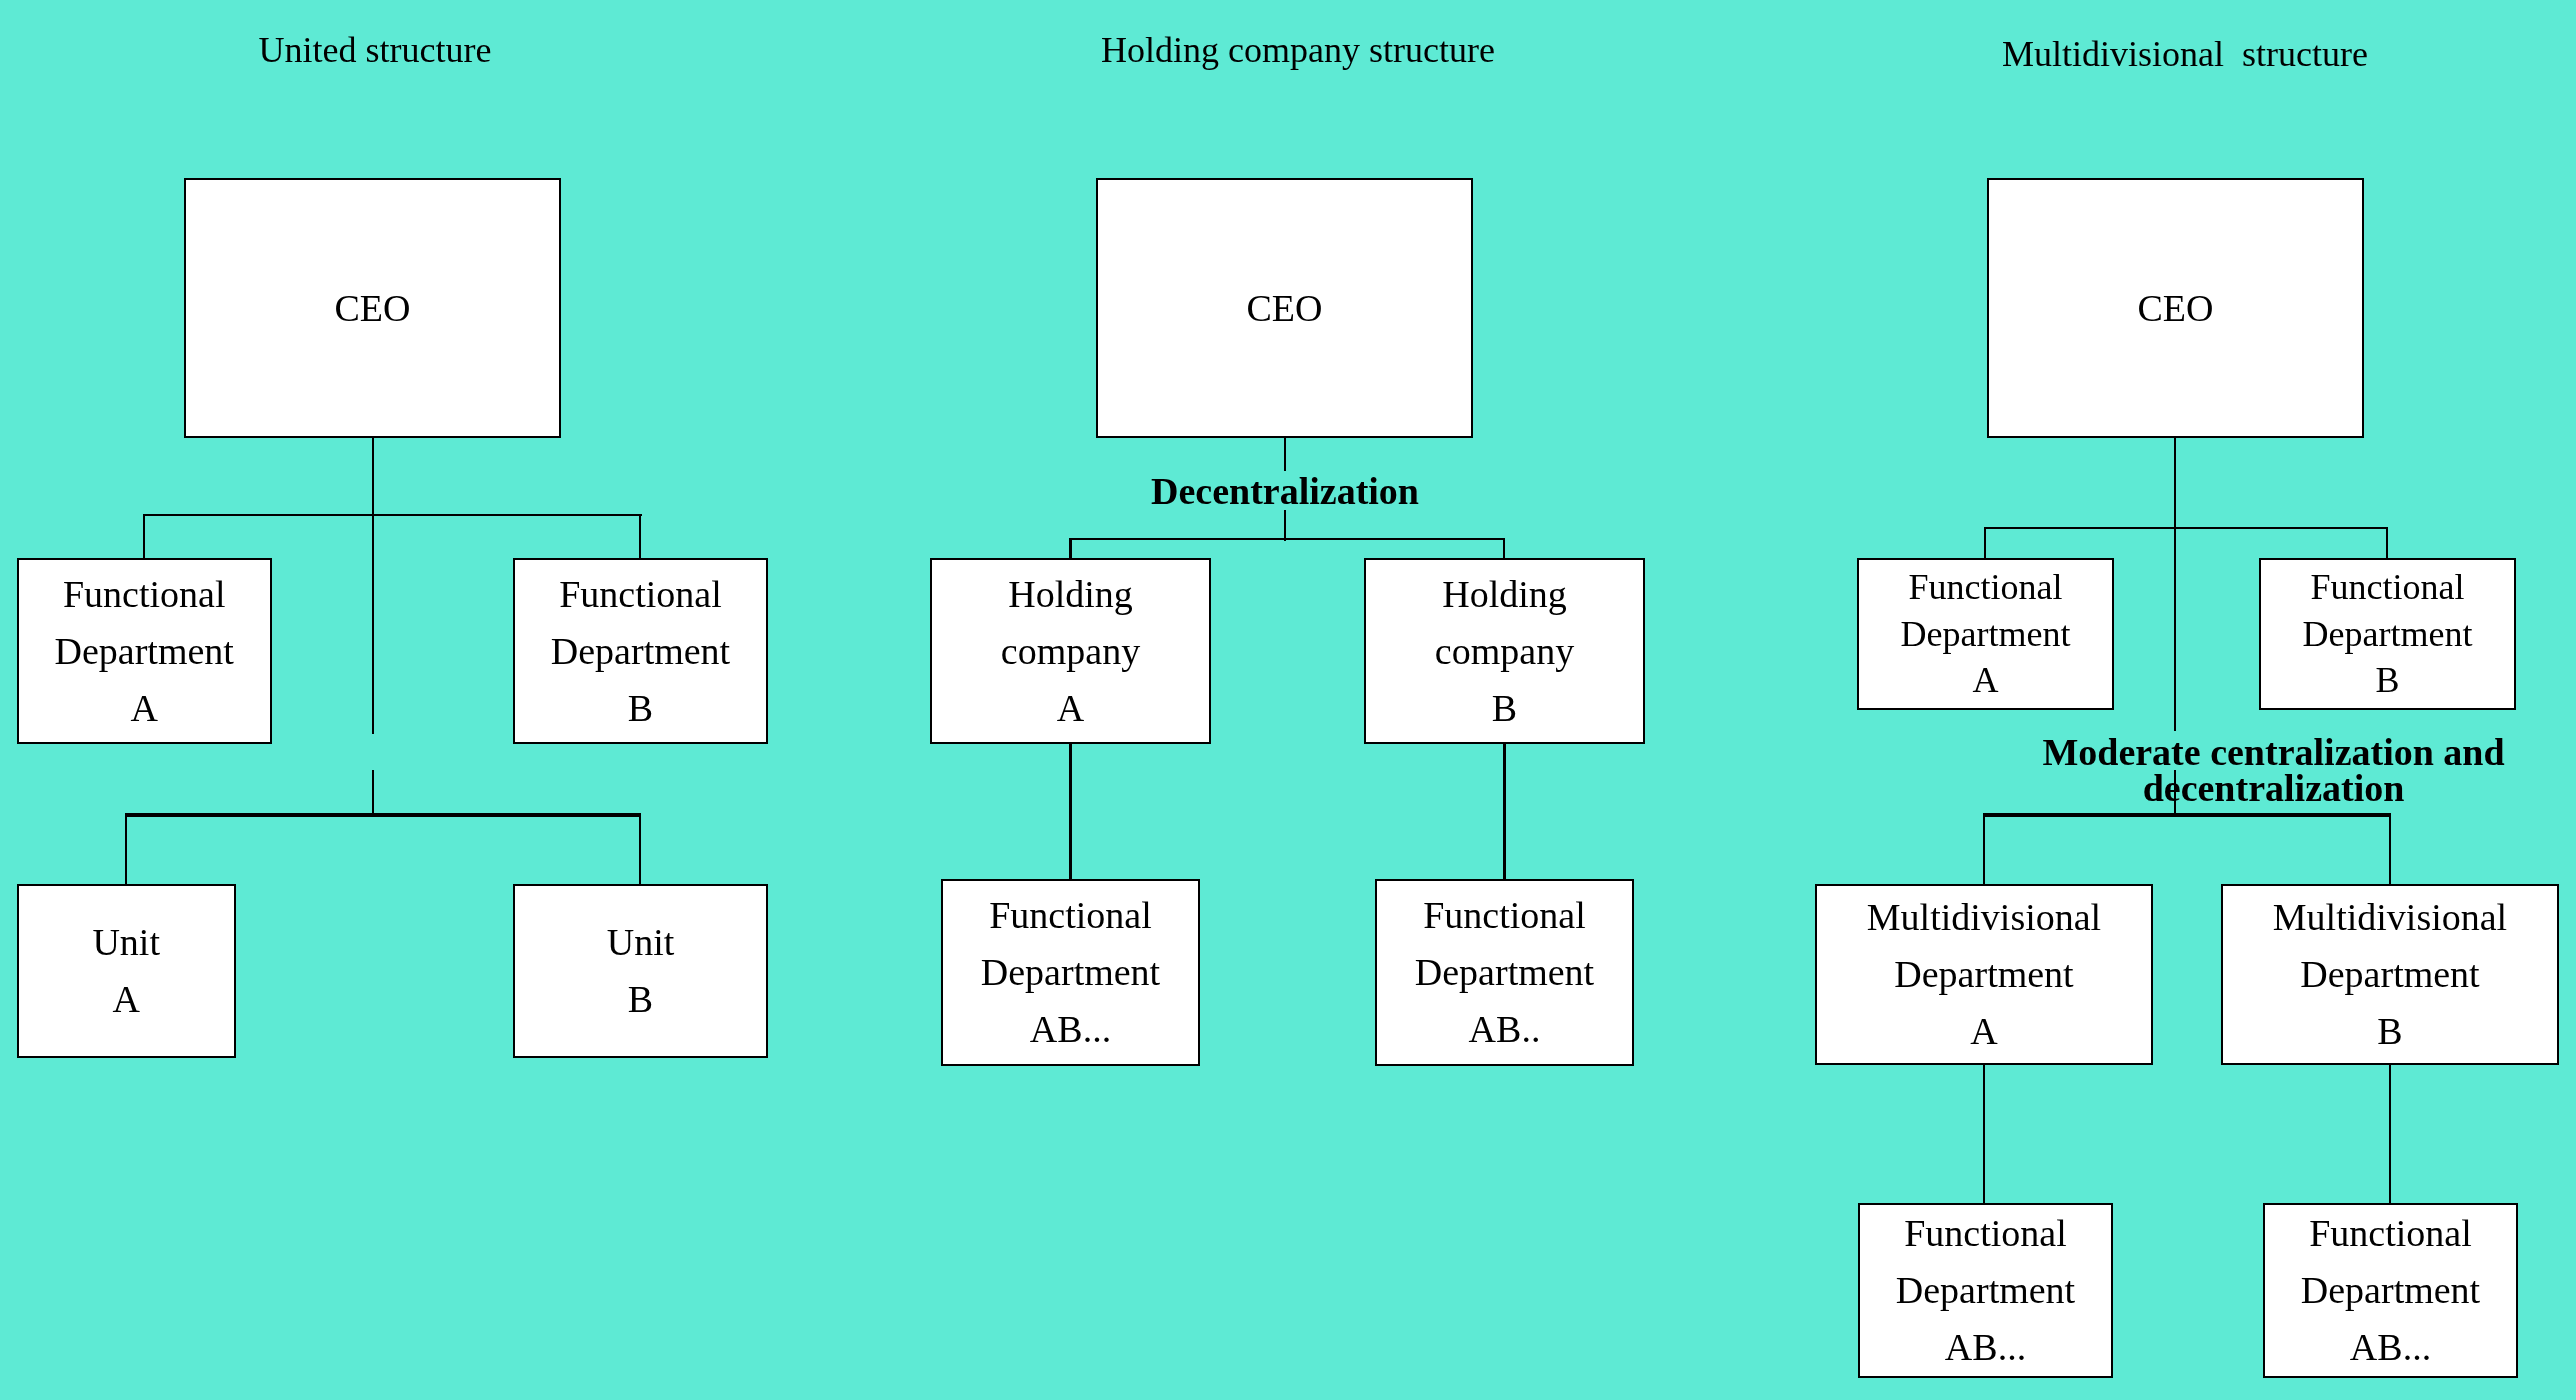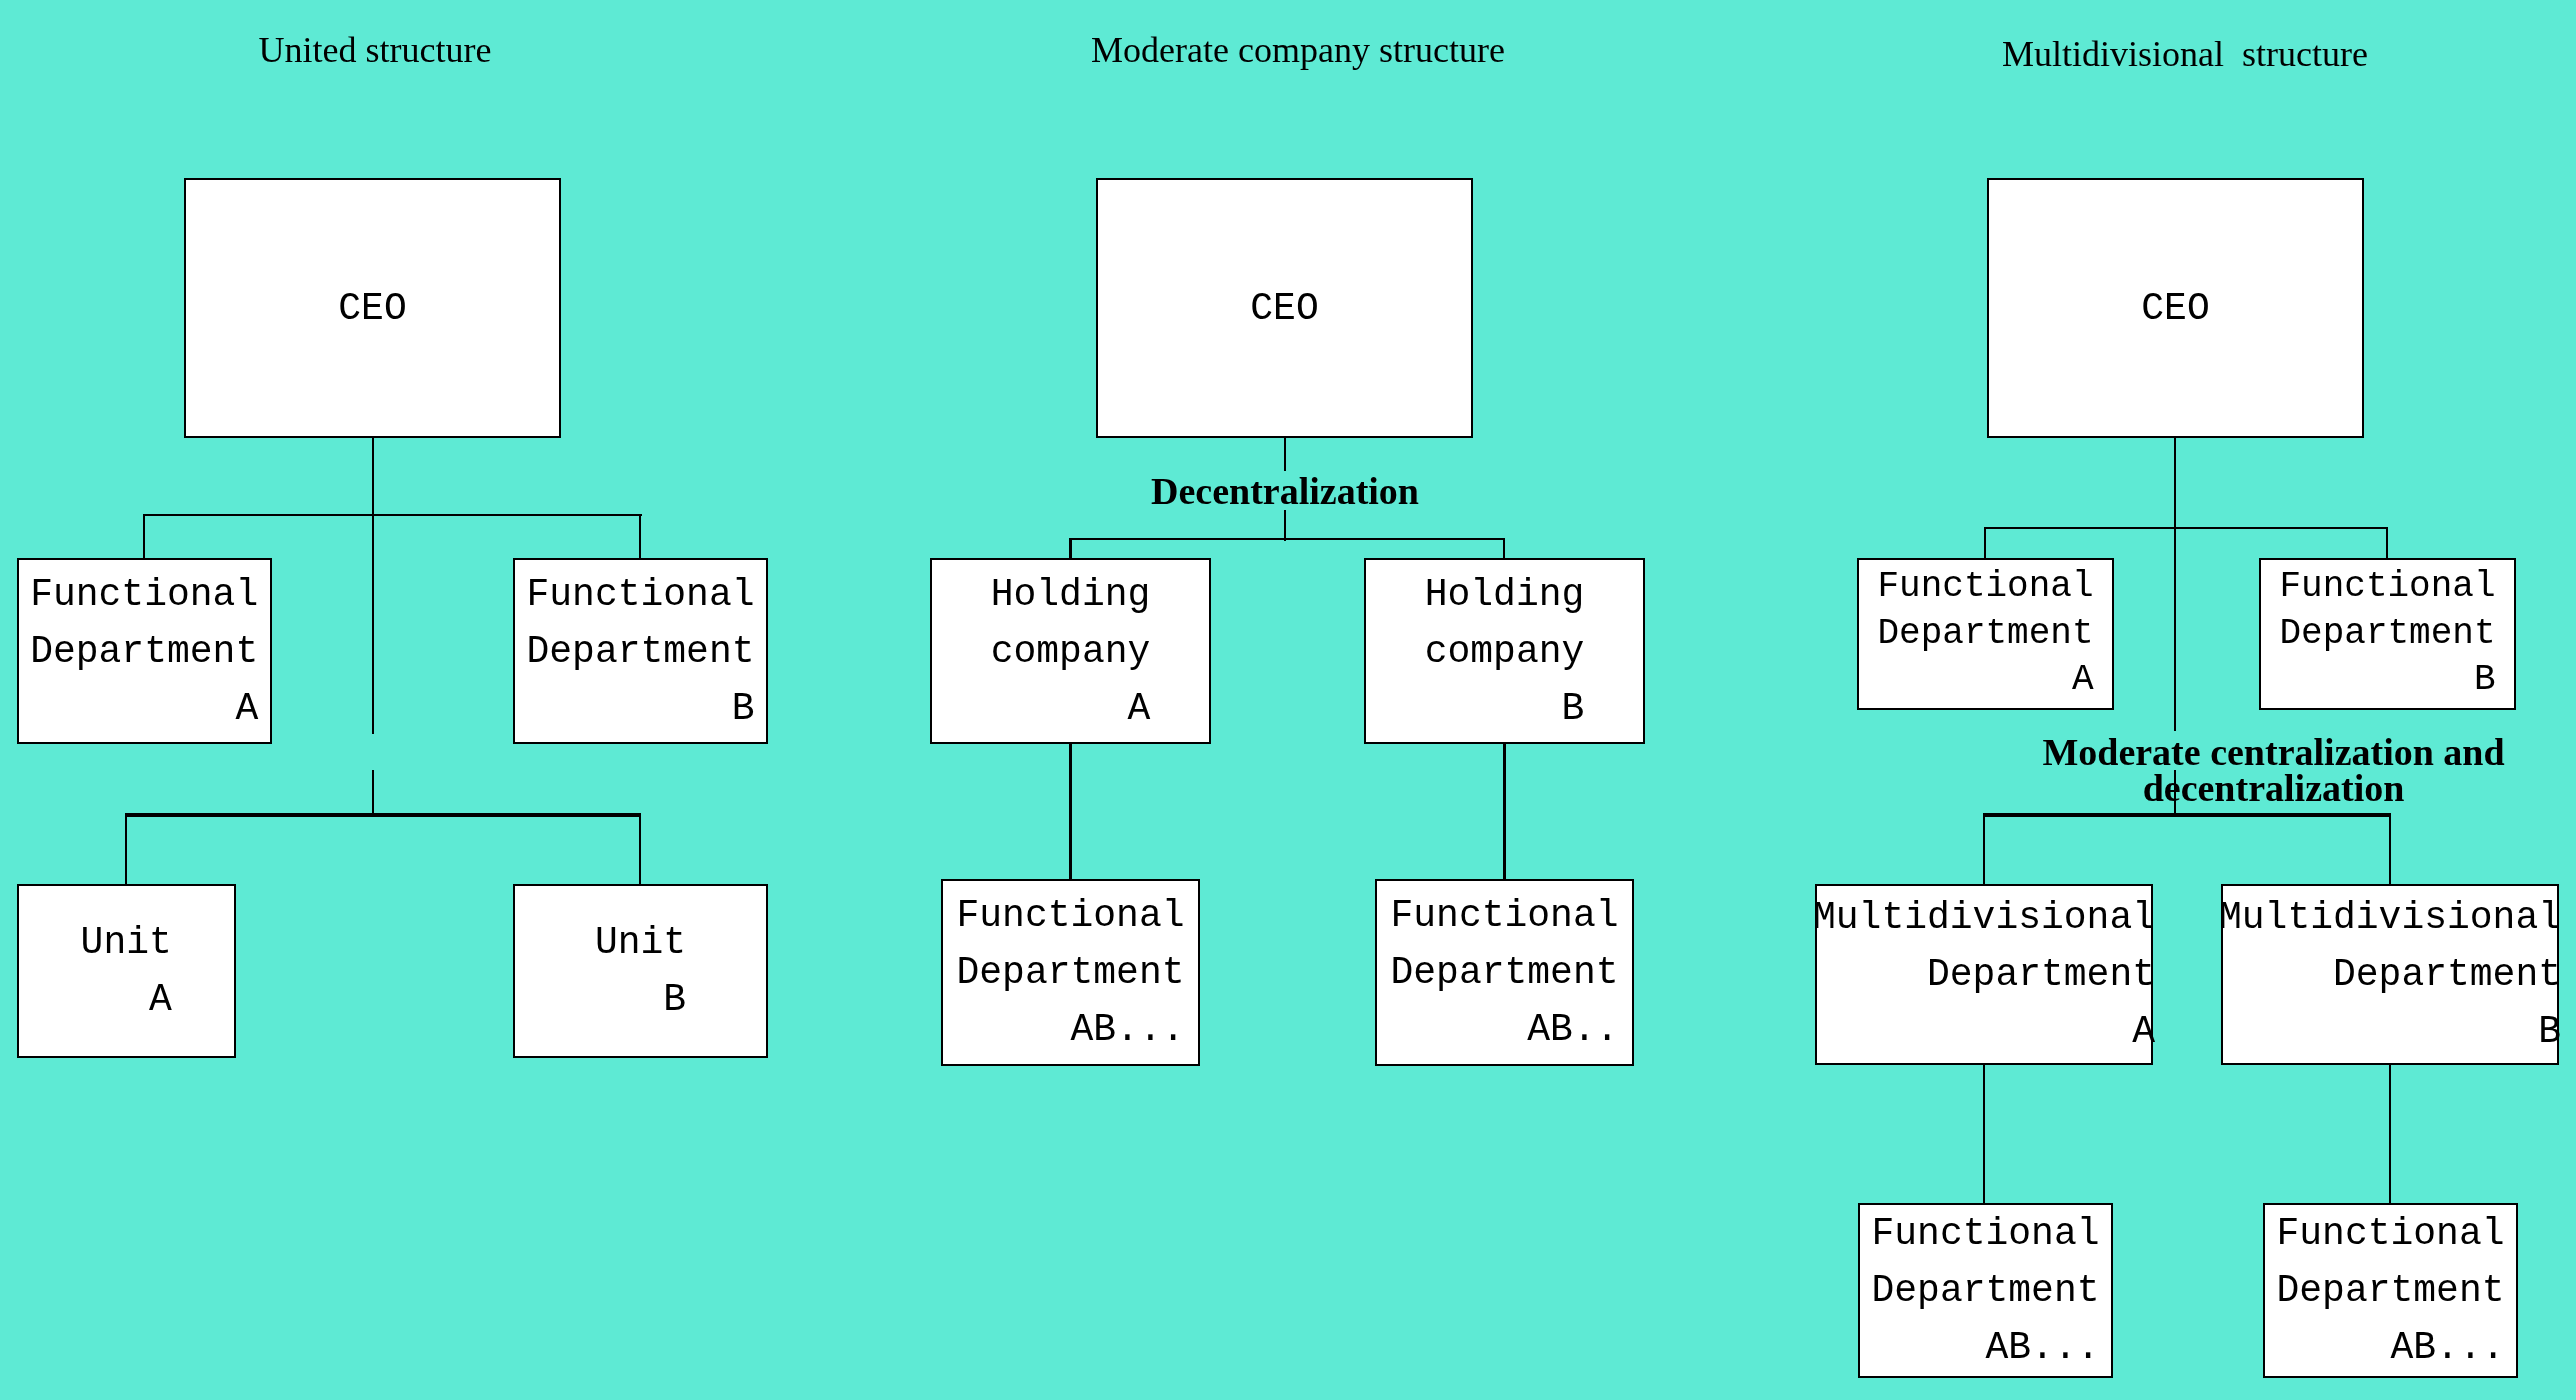--- a/index.html
+++ b/index.html
@@ -38,25 +38,24 @@
     white-space: pre-line;
   }
   .box {
     position: absolute;
     box-sizing: border-box;
     border: 2.2px solid #000000;
     background: #ffffff;
     display: flex;
     align-items: center;
     justify-content: center;
-    text-align: right;
+    text-align: center;
     white-space: pre-line;
     font-size: 38px;
     line-height: 1.5;
-    font-family: Liberation Mono, monospace;
   }
   .box.tight {
     line-height: 1.3;
     font-size: 36px;
   }
   .flow-label {
     position: absolute;
     text-align: center;
     font-weight: bold;
     font-size: 38px;
@@ -135,21 +134,21 @@
 Department
 A</div>
   <div class="box" id="u-dept-b">Functional
 Department
 B</div>
   <div class="box" id="u-unit-a">Unit
 A</div>
   <div class="box" id="u-unit-b">Unit
 B</div>
 
-  <div class="title" id="t-holding">Moderate company structure</div>
+  <div class="title" id="t-holding">Holding company structure</div>
   <div class="box" id="h-ceo">CEO</div>
   <div class="flow-label" id="h-label">Decentralization</div>
   <div class="box" id="h-comp-a">Holding
 company
 A</div>
   <div class="box" id="h-comp-b">Holding
 company
 B</div>
   <div class="box" id="h-dept-ab-l">Functional
 Department

